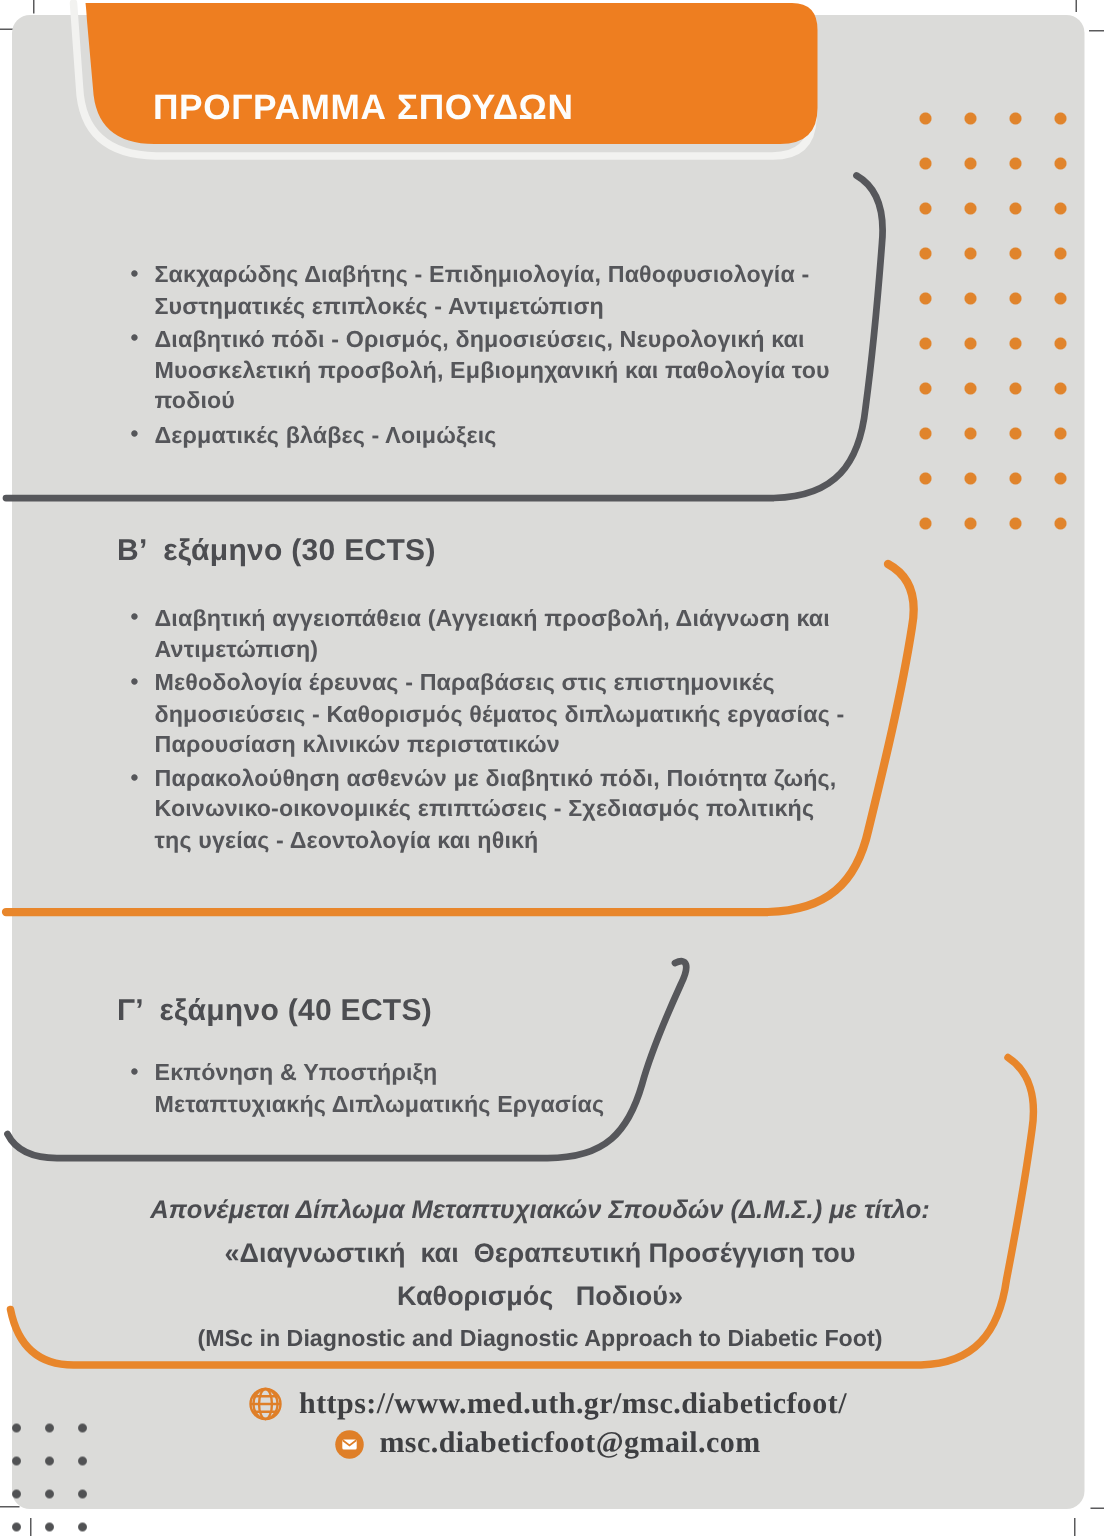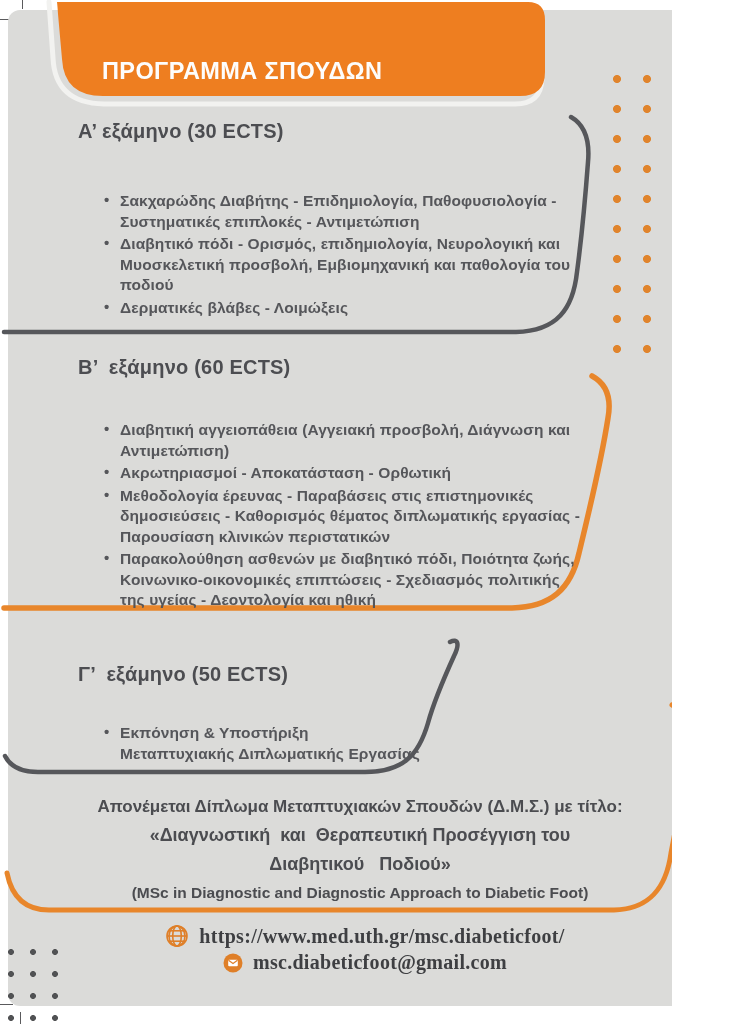--- a/index.html
+++ b/index.html
@@ -1,17 +1,17 @@
 <!DOCTYPE html>
 <html><head>
 <meta charset="utf-8">
 <style>
   html,body { margin:0; padding:0; background:#ffffff; }
   .canvas {
-    position:relative; width:672px; height:1024px; overflow:hidden;
+    position:relative; width:736px; height:1024px; overflow:hidden;
     background:#ffffff;
     font-family:"Liberation Sans", sans-serif;
   }
   .page {
     position:absolute; left:8px; top:10px; width:715px; height:996px;
     background:#DBDBD9; border-radius:12px;
   }
   .deco { position:absolute; left:0; top:0; pointer-events:none; }
 
   
@@ -37,35 +37,35 @@
   }
   .section-heading {
     position:absolute; font-size:20px; font-weight:700; color:#4C4D51;
     white-space:pre-wrap; letter-spacing:0.2px;
   }
   .h-a { left:78px; top:120px; }
   .h-b { left:78px; top:356px; }
   .h-c { left:78px; top:663px; }
 
   ul.bullets {
-    position:absolute; margin:17px; padding:0; list-style:none;
+    position:absolute; margin:0; padding:0; list-style:none;
     font-size:15.5px; font-weight:700; line-height:20.5px; color:#55565A;
     width:520px; letter-spacing:0.1px;
   }
   ul.bullets li { position:relative; padding-left:17px; margin-bottom:2px; white-space:pre-wrap; }
   ul.bullets li::before { content:"•"; position:absolute; left:1px; top:-1px; font-size:15px; }
   .ul-a { left:86px; top:174px; }
   .ul-b { left:86px; top:403px; }
   .ul-c { left:86px; top:706px; }
 
   .award {
     position:absolute; left:30px; top:797px; width:660px; text-align:center;
     color:#4B4C50; font-weight:700;
   }
-  .award .l1 { font-size:17px;  margin-bottom:8px; white-space:pre-wrap; }
+  .award .l1 { font-size:17px;  margin-bottom:8px; white-space:pre-wrap;font-style:italic; }
   .award .l2 { font-size:18px;  margin-bottom:8px; white-space:pre-wrap; }
   .award .l3 { font-size:18px;  margin-bottom:9px; white-space:pre-wrap; }
   .award .l4 { font-size:15.5px; white-space:pre-wrap; }
 
   .contact {
     position:absolute; left:0; top:924px; width:730px;
     display:flex; flex-direction:column; align-items:center; gap:3px;
     font-family:"Liberation Serif", serif; font-weight:700; color:#3E3F42;
   }
   .contact .row { display:flex; align-items:center; gap:10px; font-size:20px; letter-spacing:0.3px; }
@@ -101,53 +101,51 @@
     <path d="M 450 642 C 458 638 460 644 454 656 C 444 678 434 701 428 723 C 419 754 404 772 365 772 L 38 772 C 21 772 10 766 5 756" fill="none" stroke="#56575B" stroke-width="4.5" stroke-linecap="round"></path>
 
     <path d="M 672 705 C 687 715 691 733 688 753 C 684 783 677 822 671 853 C 666 889 649 909 614 910 L 49 910 C 26 910 12 898 7 873" fill="none" stroke="#E8862B" stroke-width="5" stroke-linecap="round"></path>
   </svg>
 
   <div class="dots dots-orange"></div>
   <div class="dots dots-dark"></div>
 
   <div class="banner-title">ΠΡΟΓΡΑΜΜΑ ΣΠΟΥΔΩΝ</div>
 
-  <div class="section-heading h-a">Α’ εξάμηνο (30 ECTS)</div>
   <ul class="bullets ul-a">
       <li>Σακχαρώδης Διαβήτης - Επιδημιολογία, Παθοφυσιολογία -
 Συστηματικές επιπλοκές - Αντιμετώπιση</li>
-      <li>Διαβητικό πόδι - Ορισμός, επιδημιολογία, Νευρολογική και
+      <li>Διαβητικό πόδι - Ορισμός, δημοσιεύσεις, Νευρολογική και
 Μυοσκελετική προσβολή, Εμβιομηχανική και παθολογία του
 ποδιού</li>
       <li>Δερματικές βλάβες - Λοιμώξεις</li>
     </ul>
 
-  <div class="section-heading h-b">Β’  εξάμηνο (60 ECTS)</div>
+  <div class="section-heading h-b">Β’  εξάμηνο (30 ECTS)</div>
   <ul class="bullets ul-b">
       <li>Διαβητική αγγειοπάθεια (Αγγειακή προσβολή, Διάγνωση και
 Αντιμετώπιση)</li>
-      <li>Ακρωτηριασμοί - Αποκατάσταση - Ορθωτική</li>
       <li>Μεθοδολογία έρευνας - Παραβάσεις στις επιστημονικές
 δημοσιεύσεις - Καθορισμός θέματος διπλωματικής εργασίας -
 Παρουσίαση κλινικών περιστατικών</li>
       <li>Παρακολούθηση ασθενών με διαβητικό πόδι, Ποιότητα ζωής,
 Κοινωνικο-οικονομικές επιπτώσεις - Σχεδιασμός πολιτικής
 της υγείας - Δεοντολογία και ηθική</li>
     </ul>
 
-  <div class="section-heading h-c">Γ’  εξάμηνο (50 ECTS)</div>
+  <div class="section-heading h-c">Γ’  εξάμηνο (40 ECTS)</div>
   <ul class="bullets ul-c">
       <li>Εκπόνηση &amp; Υποστήριξη
 Μεταπτυχιακής Διπλωματικής Εργασίας</li>
     </ul>
 
   <div class="award">
     <div class="l1">Απονέμεται Δίπλωμα Μεταπτυχιακών Σπουδών (Δ.Μ.Σ.) με τίτλο:</div>
     <div class="l2">«Διαγνωστική  και  Θεραπευτική Προσέγγιση του</div>
-    <div class="l3">Διαβητικού   Ποδιού»</div>
+    <div class="l3">Καθορισμός   Ποδιού»</div>
     <div class="l4">(MSc in Diagnostic and Diagnostic Approach to Diabetic Foot)</div>
   </div>
 
   <div class="contact">
     <div class="row">
       <span class="icon">
         <svg width="24" height="24" viewBox="0 0 24 24" fill="none" stroke="#DF7F28" stroke-width="1.6">
           <circle cx="12" cy="12" r="10"></circle>
           <ellipse cx="12" cy="12" rx="4.3" ry="10"></ellipse>
           <ellipse cx="12" cy="12" rx="8" ry="10"></ellipse>

